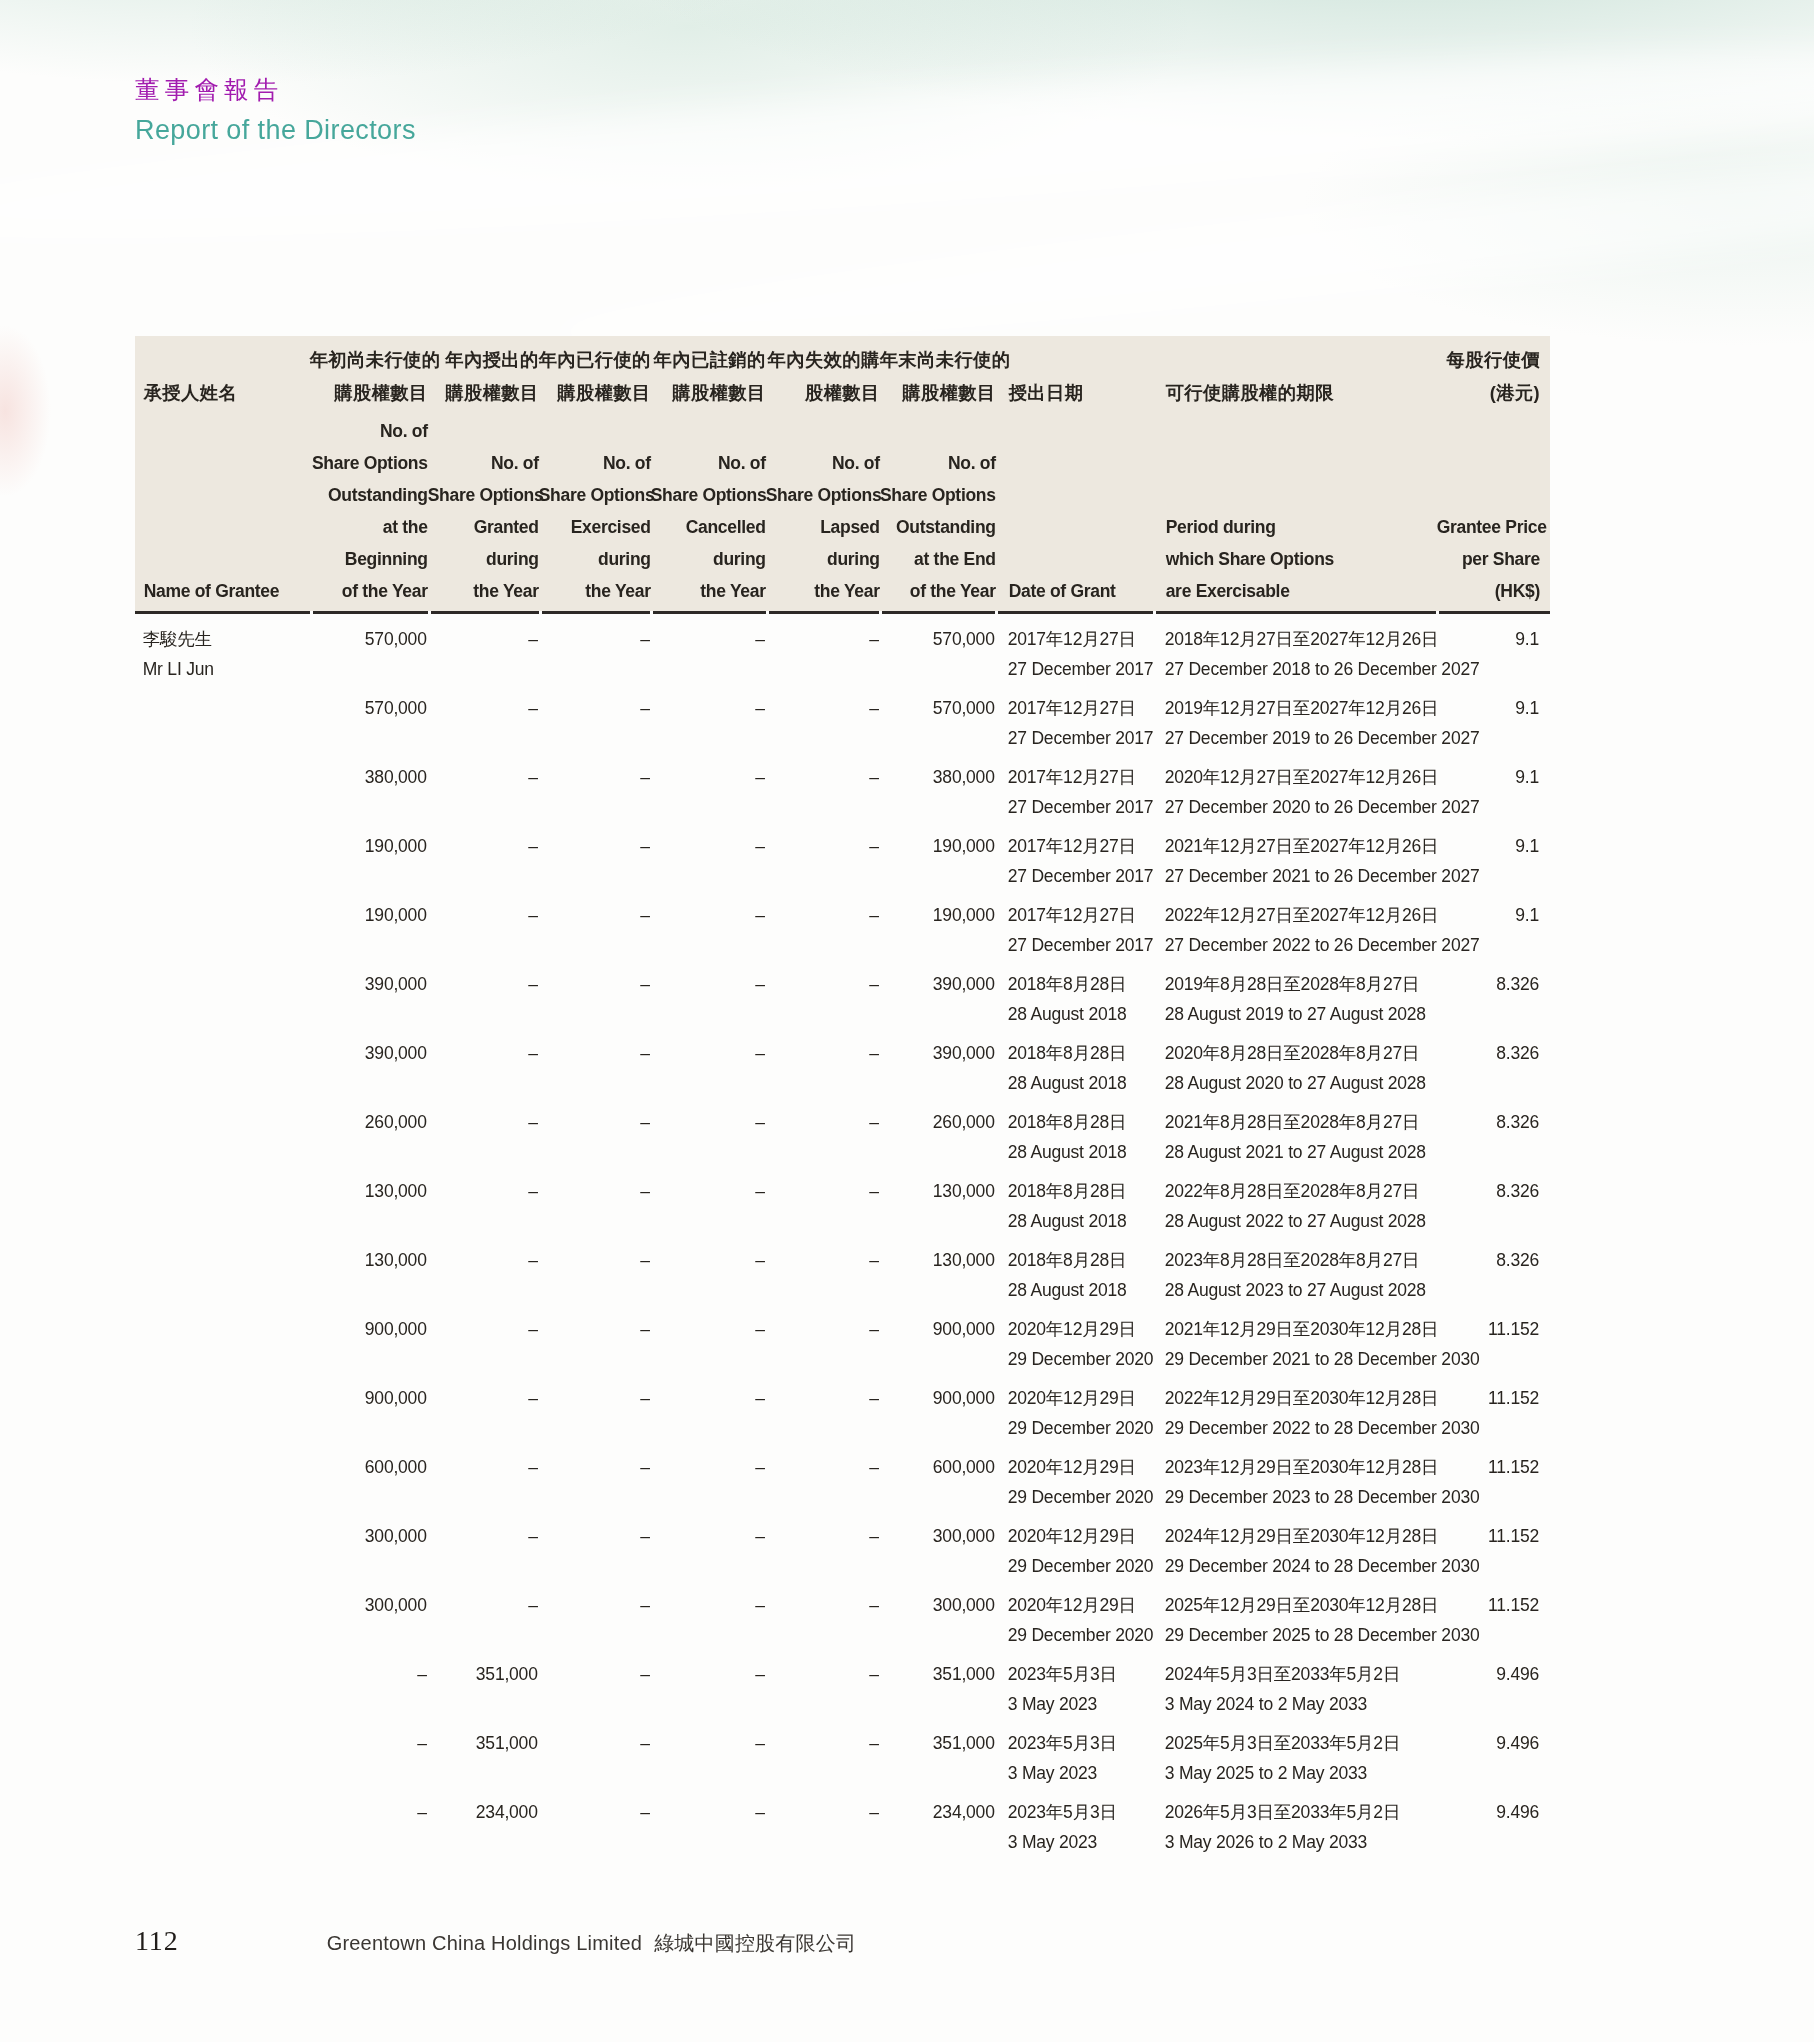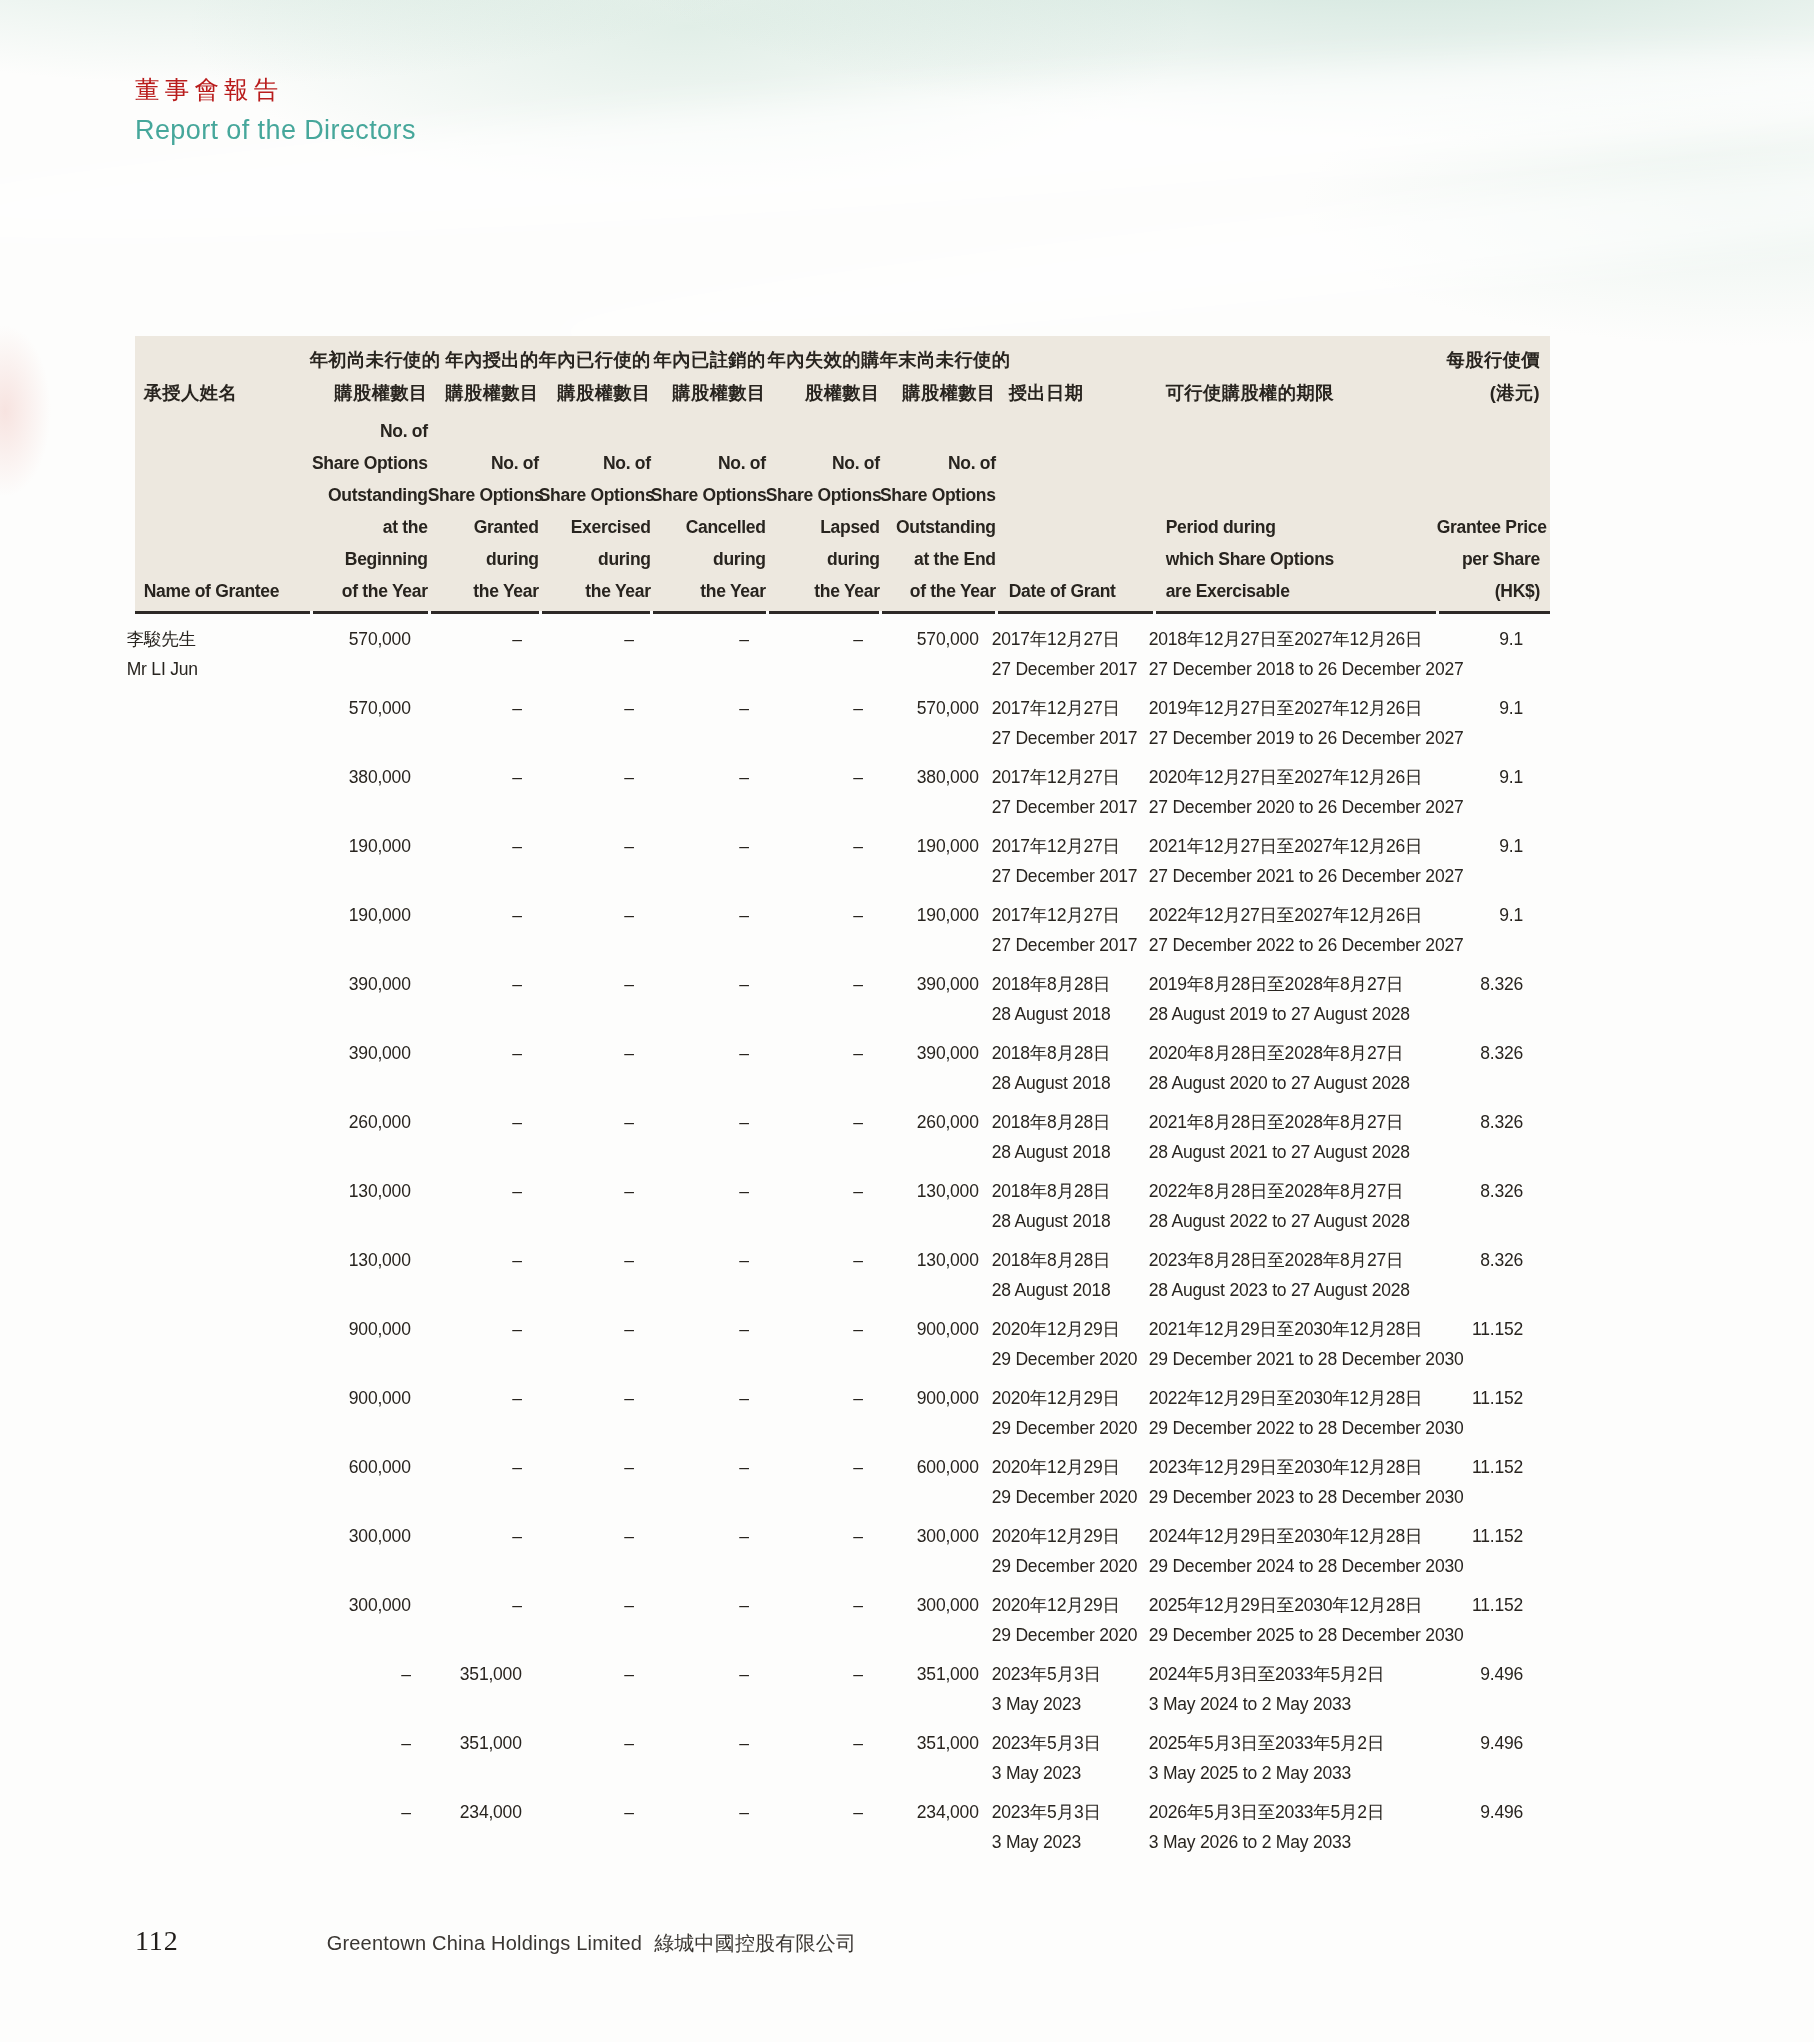--- a/index.html
+++ b/index.html
@@ -30,21 +30,21 @@
     transform:rotate(-4deg); filter:blur(15.7px);
   }
   .bg-wash::after {
     content:""; position:absolute; left:30%; top:210px; width:90%; height:79px;
     background:rgba(255,255,255,.55); border-radius:50%;
     transform:rotate(-6deg); filter:blur(14px);
   }
 
   
   .doc-header { position:absolute; left:135px; top:73px; }
-  .title-zh { font-size:24.5px; letter-spacing:5.2px; color:#b91c1c; font-weight:400; }
+  .title-zh { font-size:24.5px; letter-spacing:5.2px; color:#a21caf; font-weight:400; }
   .title-en { font-size:27px; margin-top:8.7px; color:#46a79b; font-weight:400; letter-spacing:0.4px; }
 
   
   .grid {
     display:grid;
     grid-template-columns:166px 118px 111px 112px 115px 114px 116px 157px 284px 105px;
   }
   .grid > * { text-align:right; }
   .grid > :nth-child(1) { text-align:left; }
   .grid > :nth-child(8), .grid > :nth-child(9) { text-align:left; padding-left:13px; }
@@ -59,21 +59,21 @@
     font-weight:700;
   }
   .hcell .zh  { height:66px; }
   .hcell .zline { line-height:33px; height:33px; font-size:18.3px; letter-spacing:0.4px; white-space:nowrap; }
   .hcell .en  { margin-top:6px; }
   .hcell .eline { line-height:32px; height:32px; font-size:17.5px; letter-spacing:-0.3px; white-space:nowrap; }
   .rule-gap { position:absolute; bottom:-3.5px; width:2.6px; height:3.5px; background:#fdfdfc; }
 
   
   .table-body {
-    position:absolute; left:118px; top:618px; width:1415px;
+    position:absolute; left:134px; top:618px; width:1415px;
     padding:0 8.7px;
   }
   .trow { height:69px; }
   .tcell { padding-top:6.1px; }
   .l1, .l2 { display:block; line-height:30px; height:30px; font-size:17.5px; letter-spacing:-0.2px; white-space:nowrap; }
 
   
   .footer {
     position:absolute; left:135px; top:1925px; width:1415px;
     display:flex; align-items:baseline;

